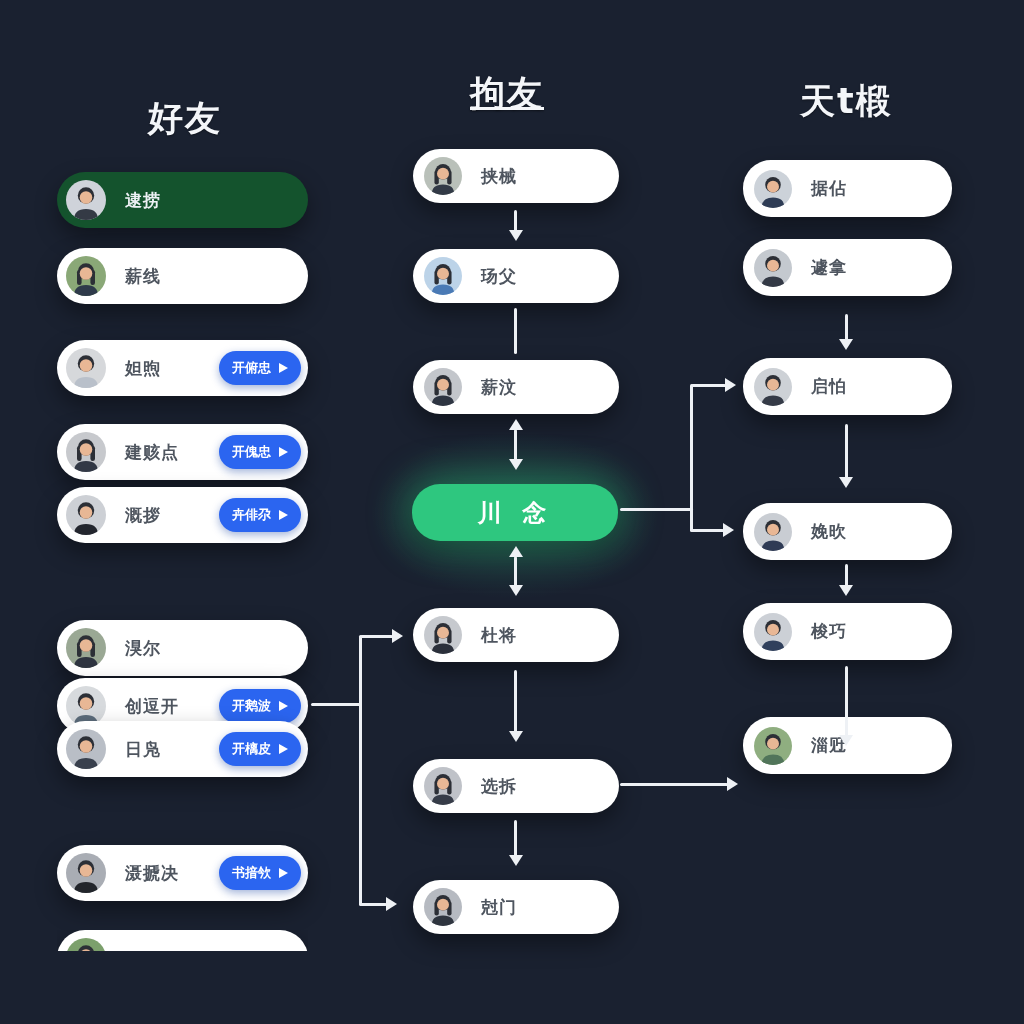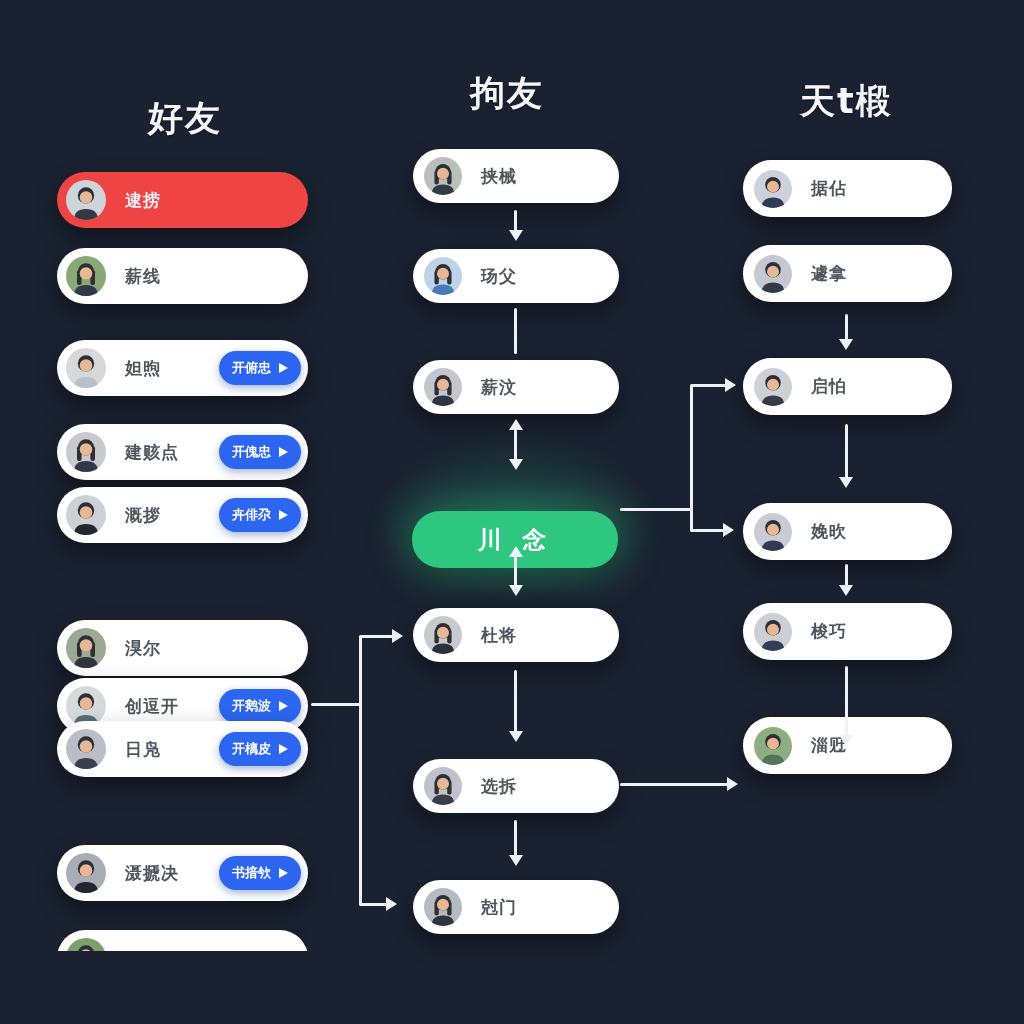--- a/index.html
+++ b/index.html
@@ -3,29 +3,29 @@
 <meta charset="utf-8">
 <style>
   html,body{margin:0;padding:0;}
   body{
     width:1024px;height:1024px;position:relative;overflow:hidden;
     background:#1a2130;
     font-family:"DejaVu Sans","Liberation Sans",sans-serif;
   }
   .hdr{position:absolute;color:#f4f6f9;font-weight:bold;font-size:35px;letter-spacing:2px;text-shadow:0 1px 2px rgba(0,0,0,.4);}
   #hdr-friends{left:148px;top:95px;text-align:right;}
-  #hdr-flow{left:470px;top:70px;}
+  #hdr-flow{left:470px;top:70px;text-decoration:underline;}
   #hdr-network{left:800px;top:78px;}
 
   .pill{position:absolute;display:flex;align-items:center;background:#ffffff;border-radius:28px;
         box-shadow:0 10px 22px rgba(0,0,0,.38);box-sizing:border-box;padding-left:9px;}
   .pill.left{width:251px;height:56px;left:57px;}
   .pill.mid{width:206px;height:54px;left:413px;border-radius:27px;padding-left:11px;}
   .pill.right{width:209px;height:57px;left:743px;padding-left:11px;}
-  .pill.dark{background:#ef4444;}
+  .pill.dark{background:#14532d;}
   .pill.dark .pname{color:#eef1f5;}
 
   .avatar{width:40px;height:40px;border-radius:50%;overflow:hidden;flex:none;background:var(--bg,#c9ccd2);position:relative;}
   .pill.mid .avatar,.pill.right .avatar{width:38px;height:38px;}
   .avatar svg{display:block;width:100%;height:100%;}
   .avatar .locks{display:none;}
   .avatar.f .locks{display:block;}
 
   .pname{margin-left:19px;font-size:17px;color:#4e555f;font-weight:600;letter-spacing:1px;white-space:nowrap;}
 
@@ -33,21 +33,21 @@
              height:34px;padding:0 13px;border:none;border-radius:17px;background:#2b65f0;
              color:#fff;display:flex;align-items:center;gap:8px;font-size:13px;font-weight:bold;
              font-family:inherit;cursor:pointer;box-shadow:0 3px 8px rgba(23,64,160,.4);}
   .play{width:0;height:0;border-left:9px solid #fff;border-top:5.5px solid transparent;border-bottom:5.5px solid transparent;}
 
   .clipwrap{position:absolute;left:57px;top:930px;width:251px;height:21px;overflow:hidden;}
   .clipwrap .pill{left:0;top:0;}
 
   .green-node{position:absolute;left:412px;top:484px;width:206px;height:57px;border-radius:28px;
               background:#2ec77f;display:flex;align-items:center;justify-content:center;
-              box-shadow:0 0 38px 7px rgba(46,199,127,.42),0 8px 18px rgba(0,0,0,.3);margin-top:27px;}
+              box-shadow:0 0 38px 7px rgba(46,199,127,.42),0 8px 18px rgba(0,0,0,.3);}
   .gname{color:#ffffff;font-size:24px;font-weight:bold;letter-spacing:6px;}
   .glow{position:absolute;left:370px;top:430px;width:290px;height:170px;pointer-events:none;
         background:radial-gradient(ellipse at center,rgba(46,199,127,.22),rgba(46,199,127,0) 70%);}
 
   .vline{position:absolute;width:3px;background:#eef1f5;border-radius:2px;}
   .hline{position:absolute;height:3px;background:#eef1f5;border-radius:2px;}
   .head-down{position:absolute;width:0;height:0;border-left:7px solid transparent;border-right:7px solid transparent;border-top:11px solid #eef1f5;}
   .head-up{position:absolute;width:0;height:0;border-left:7px solid transparent;border-right:7px solid transparent;border-bottom:11px solid #eef1f5;}
   .head-right{position:absolute;width:0;height:0;border-top:7px solid transparent;border-bottom:7px solid transparent;border-left:11px solid #eef1f5;}
 </style>
@@ -303,21 +303,21 @@
         <circle cx="20" cy="15.5" r="8.2" fill="#2c2f36"></circle>
         <rect class="locks" x="11" y="14" width="4.6" height="15" rx="2.2" fill="#2c2f36"></rect>
         <rect class="locks" x="24.4" y="14" width="4.6" height="15" rx="2.2" fill="#2c2f36"></rect>
         <circle cx="20" cy="17.5" r="6.3" fill="#e8b795"></circle>
         <path d="M8,40 q0,-11 12,-11 q12,0 12,11 z" style="fill:var(--shirt,#333)"></path>
       </svg>
   </span>
   <span class="pname">据佔</span>
 </div>
 
-<div class="pill right" style="top:245px">
+<div class="pill right" style="top:239px">
   <span class="avatar m" style="--bg:#c4c9cf;--shirt:#333945">
     <svg viewBox="0 0 40 40">
         <circle cx="20" cy="15.5" r="8.2" fill="#2c2f36"></circle>
         <rect class="locks" x="11" y="14" width="4.6" height="15" rx="2.2" fill="#2c2f36"></rect>
         <rect class="locks" x="24.4" y="14" width="4.6" height="15" rx="2.2" fill="#2c2f36"></rect>
         <circle cx="20" cy="17.5" r="6.3" fill="#e8b795"></circle>
         <path d="M8,40 q0,-11 12,-11 q12,0 12,11 z" style="fill:var(--shirt,#333)"></path>
       </svg>
   </span>
   <span class="pname">遽拿</span>

